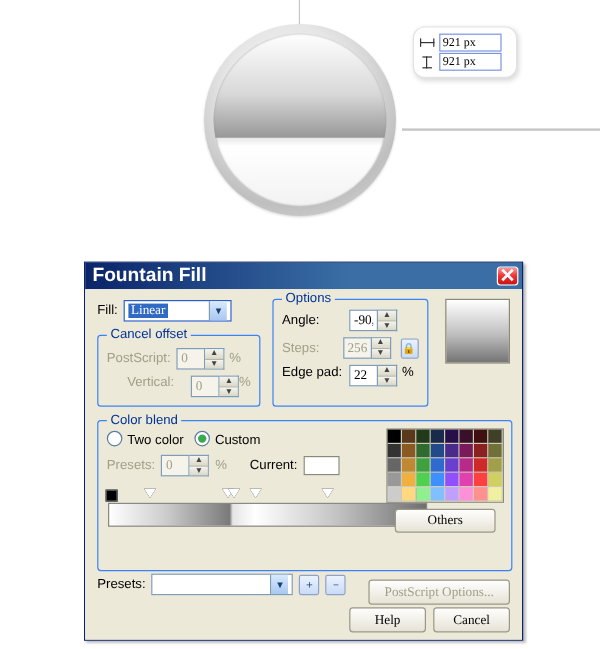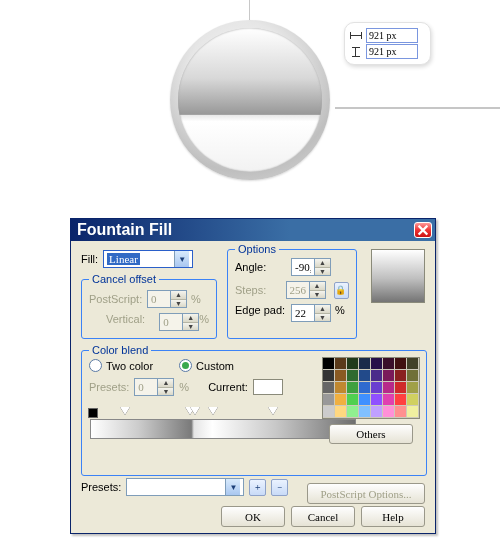--- a/index.html
+++ b/index.html
@@ -206,21 +206,21 @@
           </div>
         <span>%</span>
       </div>
     </div>
 
     <div class="preview" style="position:absolute; right:10px; top:8px;"></div>
 
     <div class="grp" style="left:10px; top:109px; width:346px; height:126px;">
       <span class="legend">Color blend</span>
 
-      <div style="display:flex;align-items:center;gap:26px; margin-top:2px;">
+      <div style="display:flex;align-items:center;gap:9px; margin-top:2px;">
         <label><span class="radio"></span><span>Two color</span></label>
         <label><span class="radio checked"></span><span>Custom</span></label>
       </div>
 
       <div style="display:flex;align-items:center;gap:5px; margin-top:6px;">
         <span class="disabled">Presets:</span>
         <div class="spin dis">
             <input disabled="" value="0" style="">
             <div class="btns">
               <span>▲</span>
@@ -300,19 +300,18 @@
       <div class="sel" style="width:118px">
         <span></span>
           <span class="caret">▼</span>
       </div>
       <span class="smico">＋</span>
       <span class="smico">－</span>
     </div>
     <button class="btn dis" style="position:absolute; right:10px; top:242px; width:118px;">PostScript Options...</button>
 
     <div style="position:absolute; right:10px; bottom:6px; display:flex; gap:6px;">
-      <button class="btn" style="width:64px">OK</button>
+      <button class="btn" style="width:64px">Help</button>
       <button class="btn" style="width:64px">Cancel</button>
-      <button class="btn" style="width:64px">Help</button>
     </div>
 
   </div>
 </div>
 
 </body></html>

